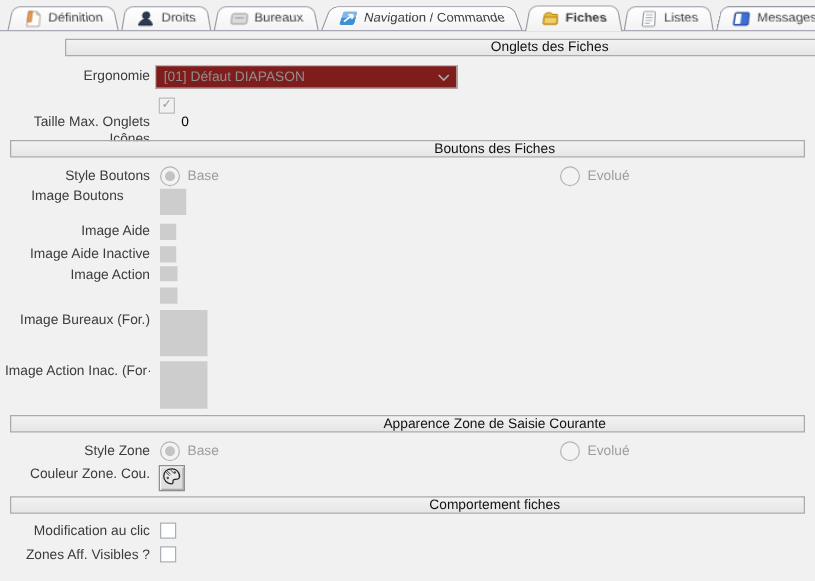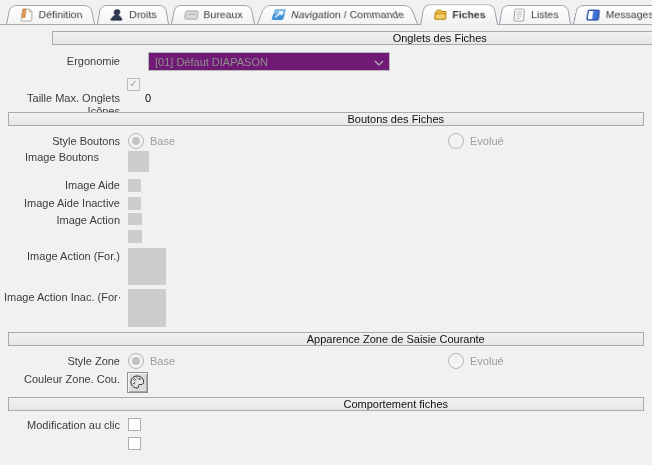--- a/index.html
+++ b/index.html
@@ -68,26 +68,25 @@
   .flabel {
     position: absolute; left: 4px; width: 116px; height: 14px;
     line-height: 14px; text-align: right;
     color: #3c3c3c; white-space: nowrap; overflow: hidden;
   }
   .dlabel { color: #9d9d9d; } 
 
   
   .select {
     position: absolute;
-    background: #701a75;
+    background: #7f1d1d;
     border: 1px solid #b9b9b9;
     color: #8f8f8f;
     display: flex; align-items: center;
     padding: 0 6px;
-    margin-left: 24px;
   }
   .select .chev { position: absolute; right: 5px; top: 4px; color: #a9a9a9; }
 
   .checkbox {
     position: absolute; width: 13px; height: 13px;
     background: #ffffff;
     border: 1px solid #a9afb6;
     display: flex; align-items: center; justify-content: center;
   }
   .checkbox.disabled { background: #f1f1f1; border-color: #bcbcbc; }
@@ -242,21 +241,21 @@
   <div class="gbox" style="left:128px; top:179px; width:13px; height:13px;"></div>
 
   <div class="flabel" style="top:196px;">Image Aide Inactive</div>
   <div class="gbox" style="left:128px; top:197px; width:13px; height:13px;"></div>
 
   <div class="flabel" style="top:213px;">Image Action</div>
   <div class="gbox" style="left:128px; top:213px; width:14px; height:12px;"></div>
 
   <div class="gbox" style="left:128px; top:230px; width:14px; height:13px;"></div>
 
-  <div class="flabel" style="top:249px;">Image Action (For.)</div>
+  <div class="flabel" style="top:249px;">Image Bureaux (For.)</div>
   <div class="gbox" style="left:128px; top:248px; width:38px; height:37px;"></div>
 
   <div class="flabel" style="top:290px;">Image Action Inac. (For··</div>
   <div class="gbox" style="left:128px; top:289px; width:38px; height:38px;"></div>
 
   <div class="groupbar" style="top:332px;">
     <span class="gtitle">Apparence Zone de Saisie Courante</span>
   </div>
 
   <div class="flabel" style="top:354px;">Style Zone</div>
@@ -279,15 +278,16 @@
     </span>
   </div>
 
   <div class="groupbar" style="top:397px;">
     <span class="gtitle">Comportement fiches</span>
   </div>
 
   <div class="flabel" style="top:418px;">Modification au clic</div>
   <div class="checkbox" style="left:128px; top:418px;"></div>
 
+  <div class="flabel" style="top:437px;">Zones Aff. Visibles ?</div>
   <div class="checkbox" style="left:128px; top:437px;"></div>
 
 </div>
 
 </body></html>

